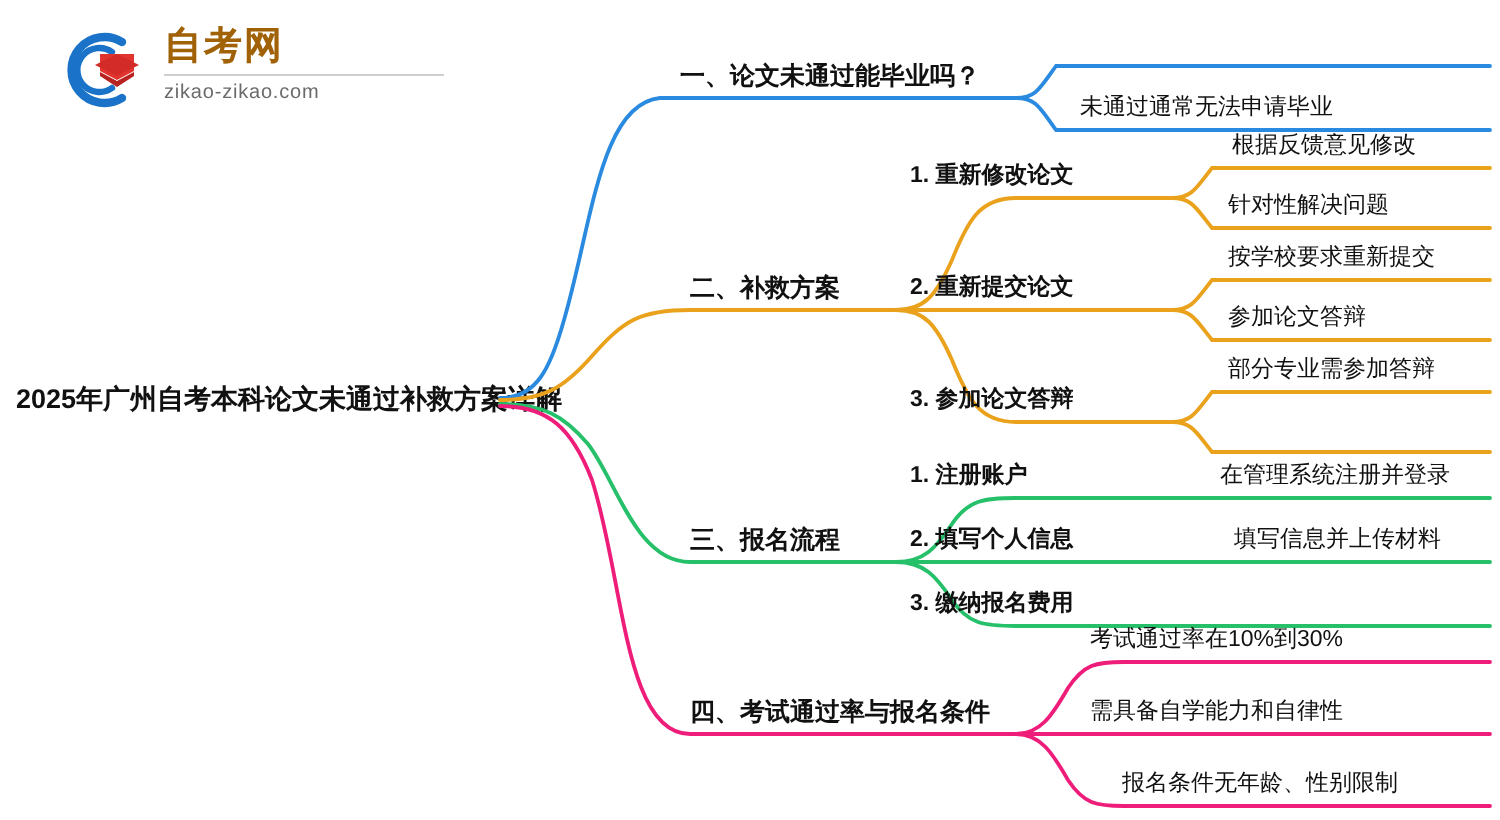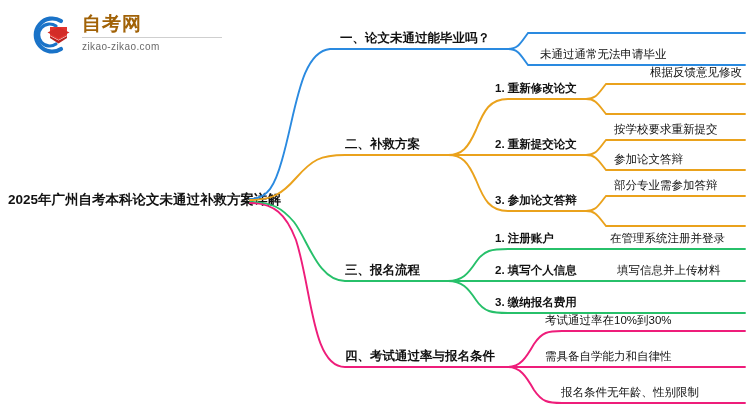--- a/index.html
+++ b/index.html
@@ -85,21 +85,21 @@
   #wires path { fill: none; stroke-width: 1.9; stroke-linecap: round; }
 
   
   .node {
     position: absolute;
     white-space: nowrap;
     color: #111111;
     line-height: 16px;
   }
   .lvl1 { font-size: 12.5px; font-weight: 600; }
-  .lvl2 { font-size: 11.5px; font-weight: 600; margin-left: 40px; }
+  .lvl2 { font-size: 11.5px; font-weight: 600; }
   .lvl3 { font-size: 11.5px; font-weight: 500; }
 </style>
 </head>
 <body>
 
 <div id="canvas">
 
   <div id="logo">
     <svg id="logo-mark" viewBox="0 0 44 42">
       <path d="M31 7 A16.5 16.5 0 1 0 31 35" fill="none" stroke="#1a73c8" stroke-width="4.2" stroke-linecap="round"></path>
@@ -154,21 +154,22 @@
       <path d="M508,367 C520,367 526,376 534,390 C542,402 548,403 562,403 L745,403" stroke="#ee1d7a"></path>
     </g>
   </svg>
 
   <div class="node lvl1" style="left:340px; top:30px;">一、论文未通过能毕业吗？</div>
   <div class="node lvl3" style="left:540px; top:46px;">未通过通常无法申请毕业</div>
 
   <div class="node lvl1" style="left:345px; top:136px;">二、补救方案</div>
 
   <div class="node lvl2" style="left:455px; top:80px;">1. 重新修改论文</div>
-  <div class="node lvl3" style="left:650px; top:65px;font-family:Liberation Mono, monospace;">根据反馈意见修改</div>
+  <div class="node lvl3" style="left:616px; top:65px;">根据反馈意见修改</div>
+  <div class="node lvl3" style="left:614px; top:95px;">针对性解决问题</div>
 
   <div class="node lvl2" style="left:455px; top:136px;">2. 重新提交论文</div>
   <div class="node lvl3" style="left:614px; top:121px;">按学校要求重新提交</div>
   <div class="node lvl3" style="left:614px; top:151px;">参加论文答辩</div>
 
   <div class="node lvl2" style="left:455px; top:192px;">3. 参加论文答辩</div>
   <div class="node lvl3" style="left:614px; top:177px;">部分专业需参加答辩</div>
 
   <div class="node lvl1" style="left:345px; top:262px;">三、报名流程</div>
 

